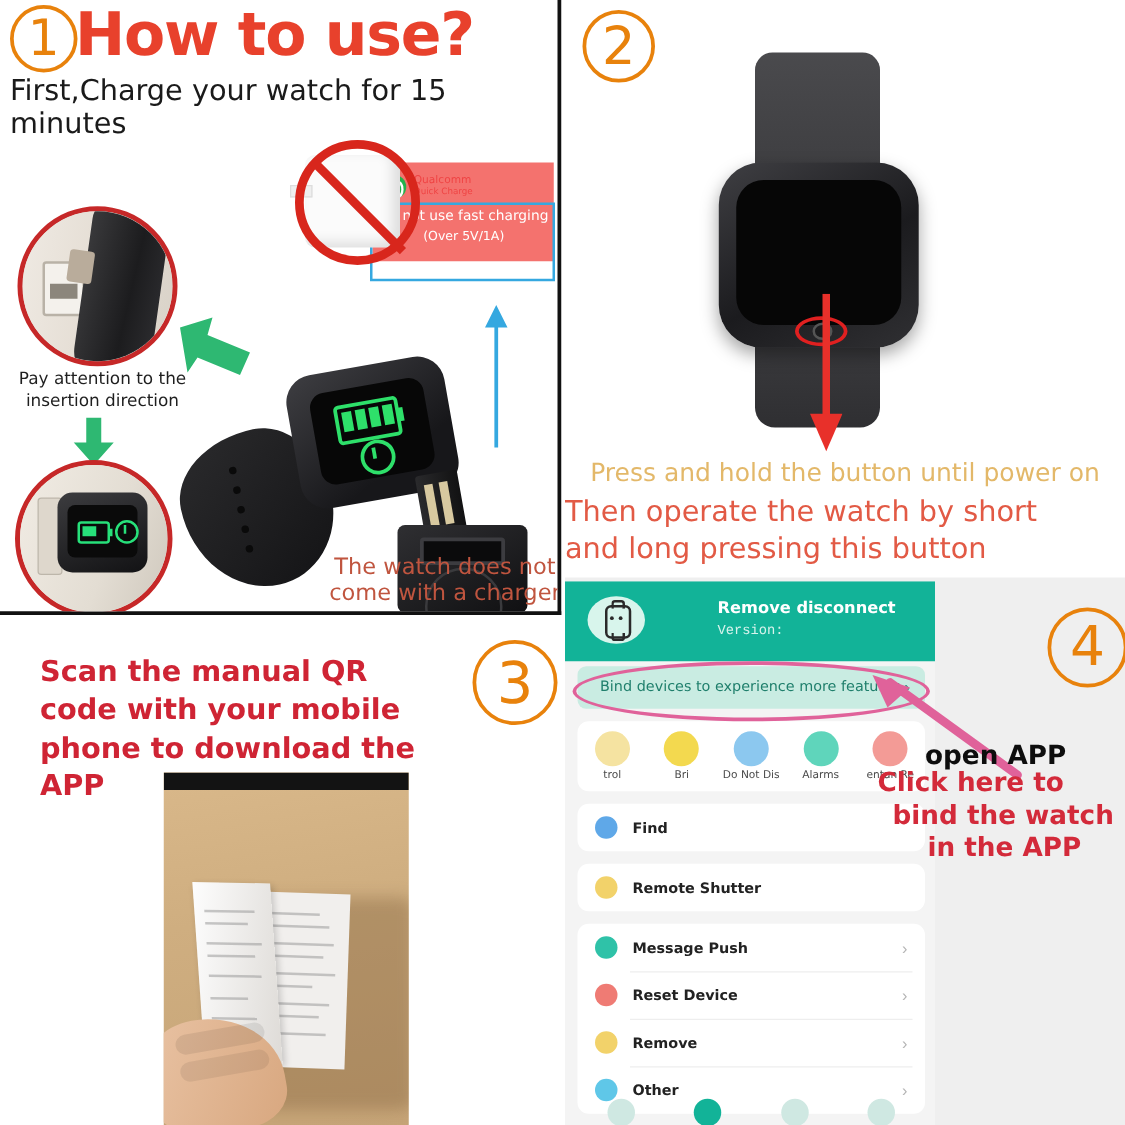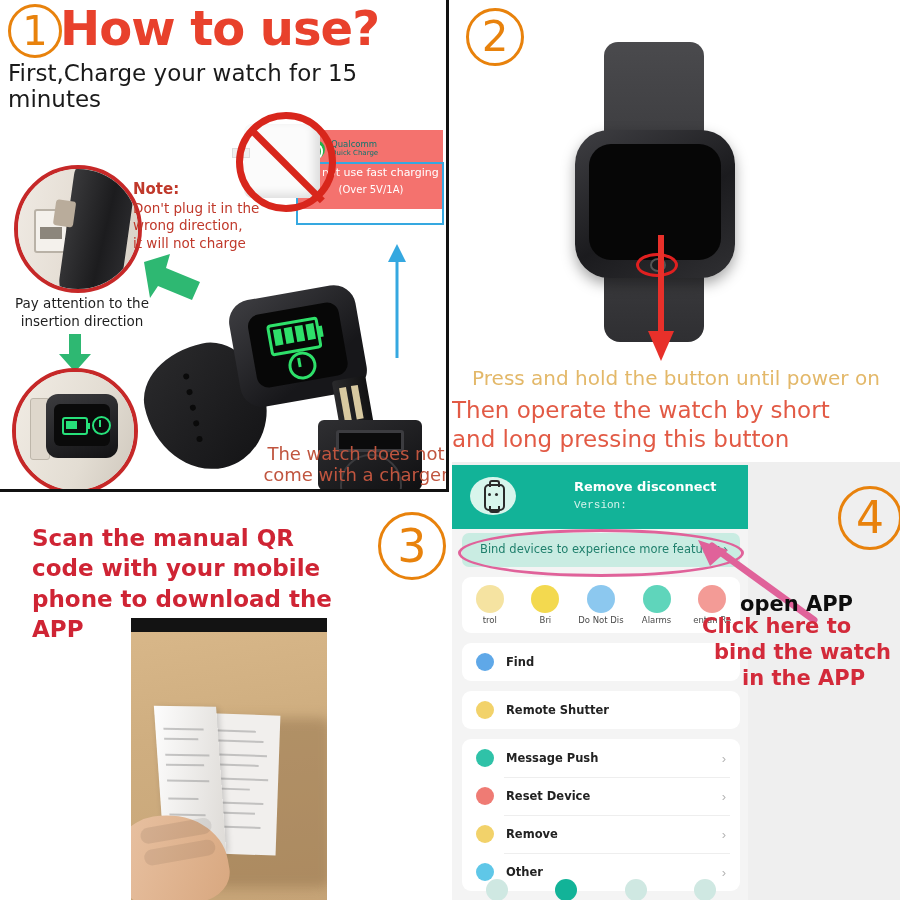--- a/index.html
+++ b/index.html
@@ -50,21 +50,21 @@
   #p1-circ2 .bat:before{content:"";position:absolute;left:23px;top:4px;width:3px;height:6px;background:#27e07a;}
   #p1-circ2 .pw{position:absolute;left:38px;top:12px;width:15px;height:15px;border:2px solid #27e07a;border-radius:50%;}
   #p1-circ2 .pw:after{content:"";position:absolute;left:5px;top:2px;width:2px;height:7px;background:#27e07a;}
 
   
   #p1-nofast{position:absolute;left:240px;top:118px;width:205px;height:130px;}
   #p1-nofast .redbox{position:absolute;left:58px;top:12px;width:145px;height:79px;background:#f4726e;}
   #p1-nofast .qc{position:absolute;left:66px;top:18px;width:130px;height:26px;display:flex;align-items:center;gap:6px;}
   #p1-nofast .qcircle{width:19px;height:19px;border-radius:50%;background:#23b24b;position:relative;flex:0 0 auto;}
   #p1-nofast .qcircle:after{content:"";position:absolute;left:6px;top:4px;width:7px;height:11px;border:2px solid #fff;border-radius:50%;border-left-color:transparent;}
-  #p1-nofast .qtxt{color:#0f766e;line-height:1.1;font-family:"DejaVu Sans",sans-serif;}
+  #p1-nofast .qtxt{color:#ef4444;line-height:1.1;font-family:"DejaVu Sans",sans-serif;}
   #p1-nofast .qtxt b{font-size:8.5px;font-weight:normal;display:block;}
   #p1-nofast .qtxt s{font-size:7px;text-decoration:none;display:block;}
   #p1-nofast .bluebox{position:absolute;left:56px;top:44px;width:148px;height:63px;border:2px solid #35a8e0;box-sizing:border-box;}
   #p1-nofast .dnu{position:absolute;left:58px;top:48px;width:146px;text-align:center;color:#fff;font-size:11px;font-family:"DejaVu Sans",sans-serif;}
   #p1-nofast .dnu2{position:absolute;left:58px;top:66px;width:146px;text-align:center;color:#fff;font-size:10px;font-family:"DejaVu Sans",sans-serif;}
   #p1-nofast .adapter{position:absolute;left:4px;top:6px;width:76px;height:74px;background:#fbfbfb;border-radius:8px;box-shadow:inset -6px -4px 10px rgba(0,0,0,.12);}
   #p1-nofast .adapter:after{content:"";position:absolute;left:-12px;top:24px;width:16px;height:8px;background:#efefef;border:1px solid #ddd;}
   #p1-nofast .ban{position:absolute;left:-4px;top:-6px;width:100px;height:100px;border:7px solid #d8261c;border-radius:50%;box-sizing:border-box;}
   #p1-nofast .ban:after{content:"";position:absolute;left:-6px;top:43px;width:100px;height:7px;background:#d8261c;transform:rotate(45deg);}
   #p1-bluearrow{position:absolute;left:382px;top:240px;width:30px;height:120px;}
@@ -163,26 +163,20 @@
     <div id="p1-sub">First,Charge your watch for 15 minutes</div>
 
     <div class="photo-circle" id="p1-circ1">
       <div class="wall"></div>
       <div class="usbport">
           <i></i>
         </div>
       <div class="dongle"></div>
     </div>
 
-    <div id="p1-note">
-      <span class="nt">Note:</span>
-      <span>Don't plug it in the</span><br>
-      <span>wrong direction,</span><br>
-      <span>it will not charge</span>
-    </div>
 
     <svg class="garrow" id="p1-arrow-up" viewBox="0 0 66 52">
       <path d="M4 10 L30 2 L26 16 L60 30 L52 48 L18 34 L10 46 Z" fill="#2eb872"></path>
     </svg>
 
     <div id="p1-pay">Pay attention to the insertion direction</div>
 
     <svg class="garrow" id="p1-arrow-down" viewBox="0 0 34 38">
       <path d="M11 0 H23 V20 H33 L17 38 L1 20 H11 Z" fill="#2eb872"></path>
     </svg>

